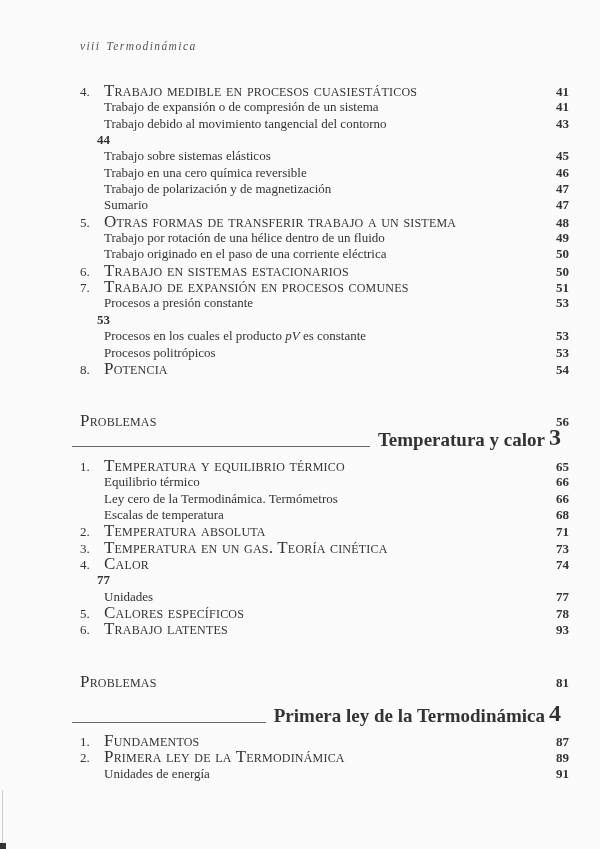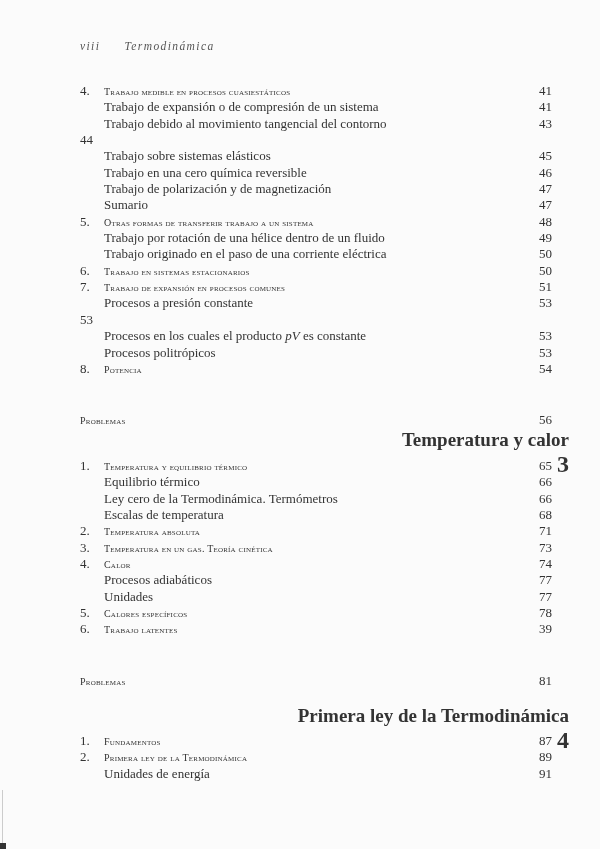--- a/index.html
+++ b/index.html
@@ -8,35 +8,35 @@
     background: #fbfbfb;
     position: relative;
     overflow: hidden;
     font-family: "Liberation Serif", "DejaVu Serif", serif;
     color: #333;
   }
   .running-head {
     position: absolute; left: 80px; top: 40px;
     font-size: 11.5px; font-style: italic; letter-spacing: 1.4px; color: #555;
   }
-  .running-head .folio { margin-right: 20px; }
+  .running-head .folio { margin-right: 2px; }
   .block { position: absolute; left: 80px; width: 489px; }
   .row {
     display: flex; align-items: baseline; justify-content: space-between;
     height: 16.35px; line-height: 16.35px; font-size: 13px;
   }
   .row .left { display: flex; align-items: baseline; white-space: nowrap; }
   .row .num { width: 24px; display: inline-block; }
   .row.sub .left { padding-left: 24px; }
   .row.plain .left { padding-left: 0; margin-top: 36px; }
-  .sc { font-variant: small-caps; font-size: 10px; letter-spacing: 0.2px; }
-  .page { min-width: 30px; }
+  .sc { font-variant: small-caps; font-size: 17px; letter-spacing: 0.2px; }
+  .page { text-align: right; min-width: 30px; font-weight: bold; }
   .chapter-head {
-    position: absolute; left: 80px; width: 489px;
-    display: flex; align-items: flex-end; justify-content: space-between; flex-direction: column;
+    position: absolute; left: 72px; width: 489px;
+    display: flex; align-items: flex-end; justify-content: space-between;
   }
   .chapter-head .rule {
     flex: 1; border-bottom: 1px solid #666; margin-bottom: 4px; margin-right: 8px;
   }
   .chapter-head .title {
     font-weight: bold; font-size: 19px; color: #333; white-space: nowrap;
   }
   .chapter-head .chnum { font-size: 24px; font-weight: bold; margin-left: 4px; }
   .edge-mark {
     position: absolute; left: 0; bottom: 0; width: 6px; height: 6px; background: #333;
@@ -216,44 +216,41 @@
       <span class="page">73</span>
     </div>
     <div class="row section">
       <span class="left">
         <span class="num">4.</span>
         <span class="sc">Calor</span>
       </span>
       <span class="page">74</span>
     </div>
     <div class="row sub">
-      <span class="left">
-        <span>Procesos adiabáticos</span>
-      </span>
       <span class="page">77</span>
     </div>
     <div class="row sub">
       <span class="left">
         <span>Unidades</span>
       </span>
       <span class="page">77</span>
     </div>
     <div class="row section">
       <span class="left">
         <span class="num">5.</span>
         <span class="sc">Calores específicos</span>
       </span>
       <span class="page">78</span>
     </div>
     <div class="row section">
       <span class="left">
         <span class="num">6.</span>
         <span class="sc">Trabajo latentes</span>
       </span>
-      <span class="page">39</span>
+      <span class="page">93</span>
     </div>
     <div class="row plain">
       <span class="left">
         <span class="sc">Problemas</span>
       </span>
       <span class="page">81</span>
     </div>
   </div>
 
 <div class="chapter-head" style="top:700px;">

